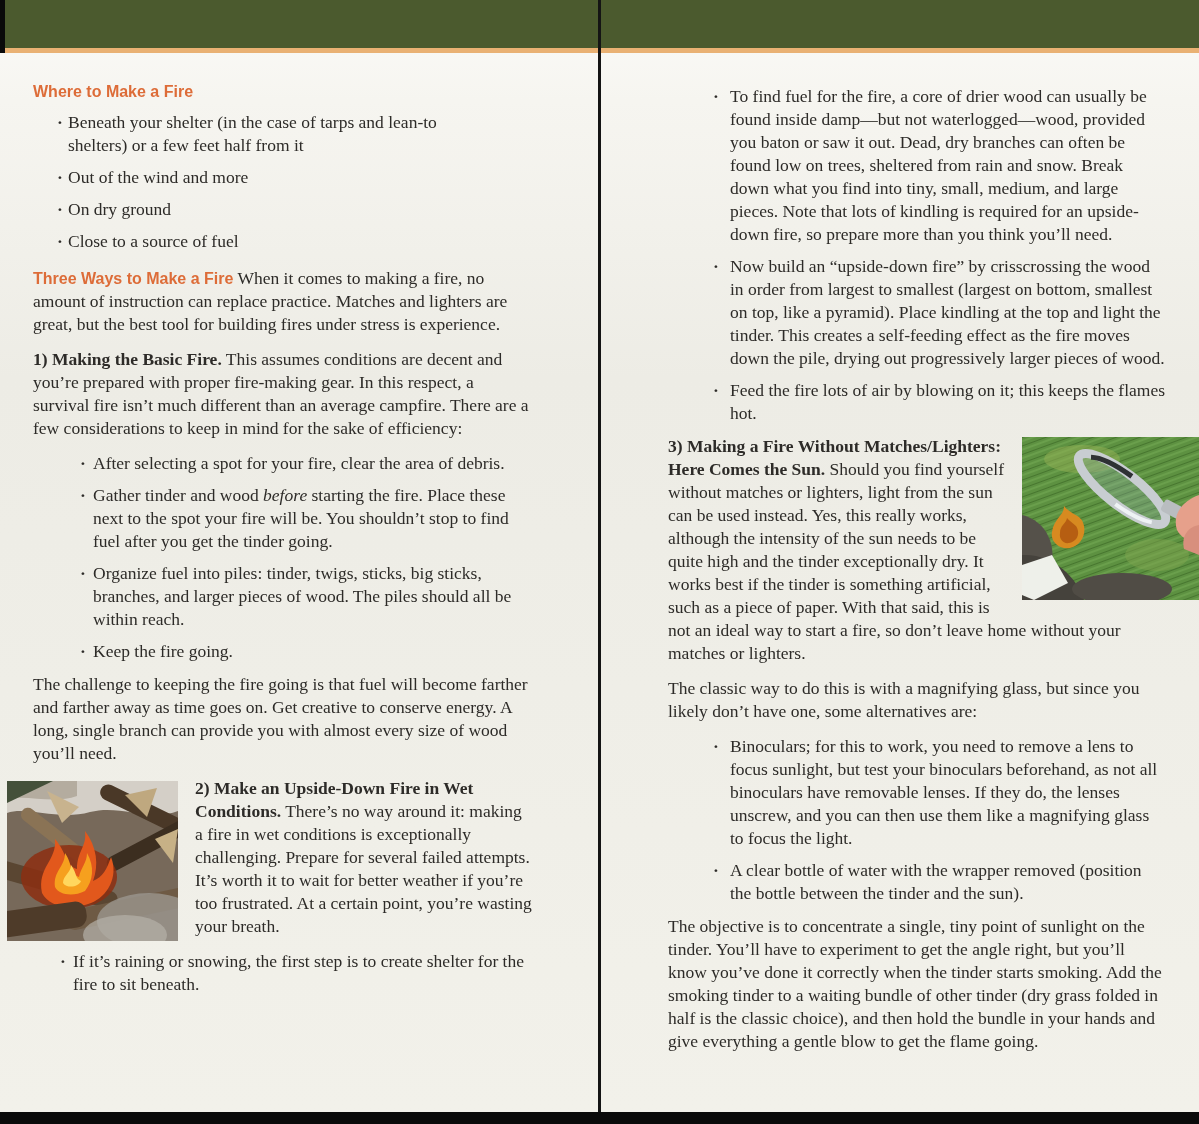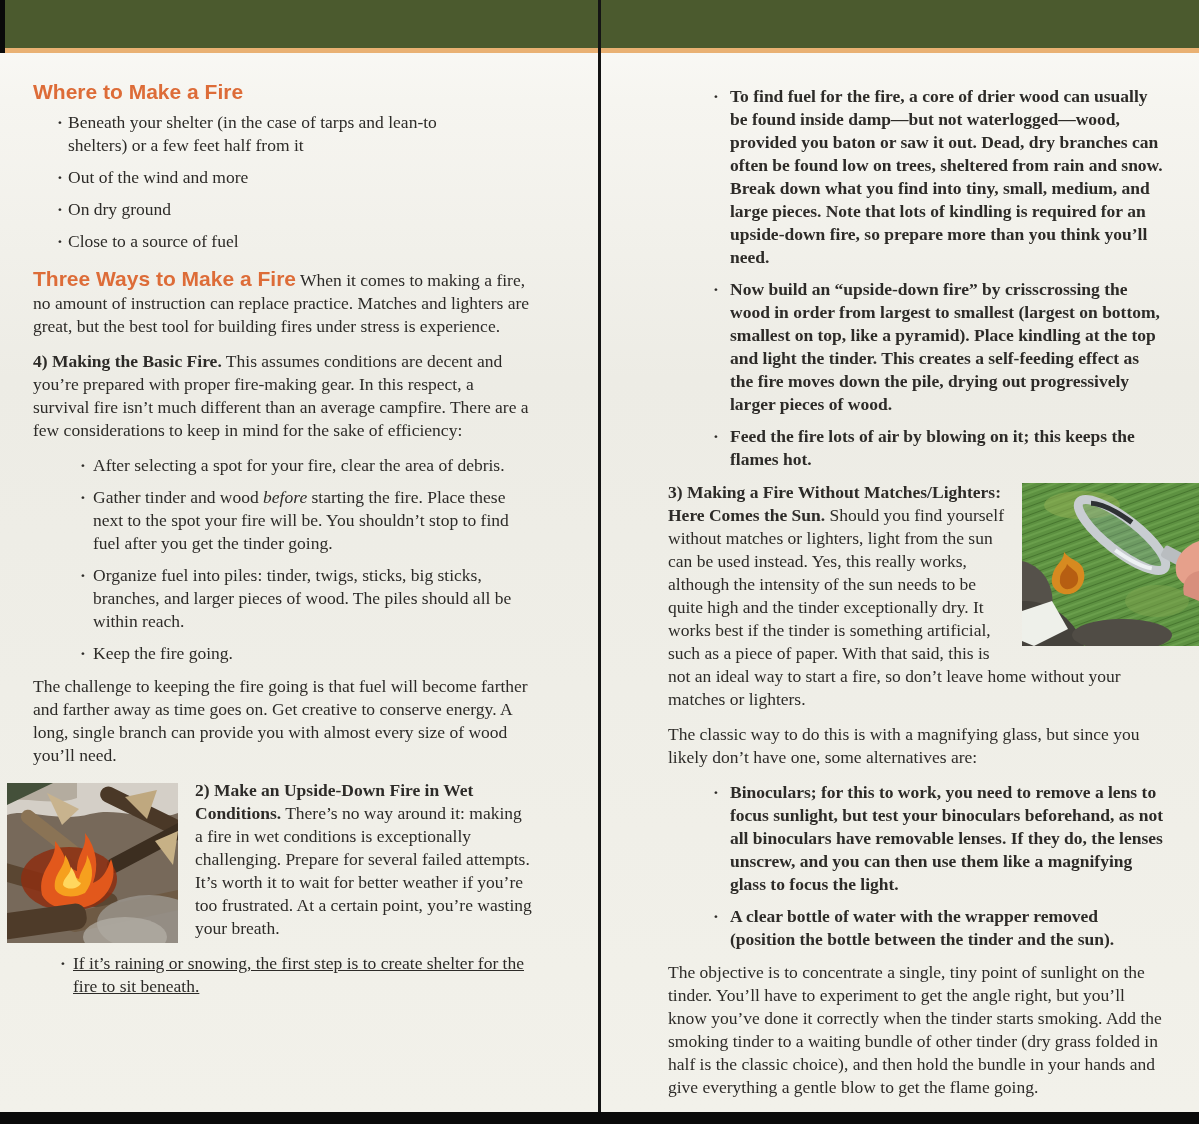--- a/index.html
+++ b/index.html
@@ -27,47 +27,47 @@
     color:#2d2b28;
     font-size:17.5px;
     line-height:23px;
   }
   .content.left{padding:27px 66px 0 33px;}
   .content.right{padding:32px 34px 0 67px;}
 
   .orange-head{
     font-family:"Liberation Sans", sans-serif;
     font-weight:700;
-    font-size:21px;
+    font-size:16px;
     color:#dd6c38;
   }
   h2.orange-head{margin:0 0 8px 0;line-height:23px;}
 
   p.para{margin:0 0 12px 0;}
   .bold{font-weight:700;}
   .indent{margin-left:24px;}
 
   ul{list-style:none;margin:0;padding:0;}
   ul.lvl1{margin:0 0 14px 24px;}
   ul.lvl1 li{position:relative;padding-left:11px;margin-bottom:9px;}
   ul.lvl1 li::before{content:"·";position:absolute;left:0;top:0;font-weight:700;}
   ul.lvl2{margin:0 0 10px 47px;}
   ul.lvl2 li{position:relative;padding-left:13px;margin-bottom:9px;}
   ul.lvl2 li::before{content:"·";position:absolute;left:0;top:0;font-weight:700;}
-  .content.right ul.lvl2{margin-left:45px;font-weight:bold;}
+  .content.right ul.lvl2{margin-left:45px;}
   .content.right ul.lvl2 li{padding-left:17px;}
   .narrow{display:inline-block;max-width:430px;}
 
   .photo{border:0;display:block;}
   .photo svg{display:block;}
   .campfire-photo{float:left;width:171px;height:160px;margin:4px 17px 6px -26px;}
   .magnifier-photo{float:right;width:177px;height:163px;margin:2px -34px 8px 14px;}
 
   .step2-bullet-inwrap{margin:0 0 10px 27px;}
-  .step2-bullet-inwrap li{position:relative;padding-left:13px;text-decoration:underline;}
+  .step2-bullet-inwrap li{position:relative;padding-left:13px;}
   .step2-bullet-inwrap li::before{content:"·";position:absolute;left:0;top:0;font-weight:700;}
   i{font-style:italic;}
 </style>
 </head>
 <body>
 
 <div class="book">
   <div class="pages">
 
     <div class="page">
@@ -78,21 +78,21 @@
 
         <ul class="lvl1">
           <li><span class="narrow">Beneath your shelter (in the case of tarps and lean-to shelters) or a few feet half from it</span></li>
           <li><span>Out of the wind and more</span></li>
           <li><span>On dry ground</span></li>
           <li><span>Close to a source of fuel</span></li>
         </ul>
 
         <p class="para"><span class="orange-head">Three Ways to Make a Fire</span><span> When it comes to making a fire, no amount of instruction can replace practice. Matches and lighters are great, but the best tool for building fires under stress is experience.</span></p>
 
-        <p class="para indent"><span class="bold">4) Making the Basic Fire.</span><span> This assumes conditions are decent and you’re prepared with proper fire-making gear. In this respect, a survival fire isn’t much different than an average campfire. There are a few considerations to keep in mind for the sake of efficiency:</span></p>
+        <p class="para indent"><span class="bold">1) Making the Basic Fire.</span><span> This assumes conditions are decent and you’re prepared with proper fire-making gear. In this respect, a survival fire isn’t much different than an average campfire. There are a few considerations to keep in mind for the sake of efficiency:</span></p>
 
         <ul class="lvl2">
           <li><span>After selecting a spot for your fire, clear the area of debris.</span></li>
           <li><span>Gather tinder and wood </span><i>before</i><span> starting the fire. Place these next to the spot your fire will be. You shouldn’t stop to find fuel after you get the tinder going.</span></li>
           <li><span>Organize fuel into piles: tinder, twigs, sticks, big sticks, branches, and larger pieces of wood. The piles should all be within reach.</span></li>
           <li><span>Keep the fire going.</span></li>
         </ul>
 
         <p class="para">The challenge to keeping the fire going is that fuel will become farther and farther away as time goes on. Get creative to conserve energy. A long, single branch can provide you with almost every size of wood you’ll need.</p>
 

